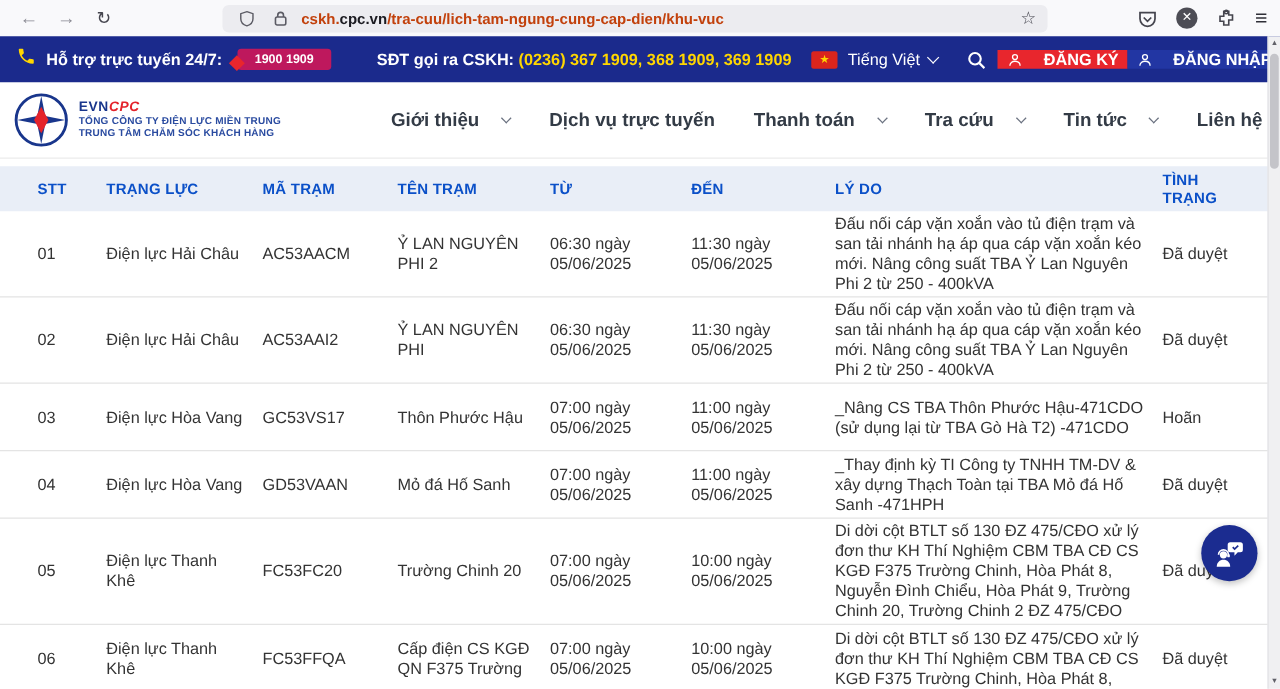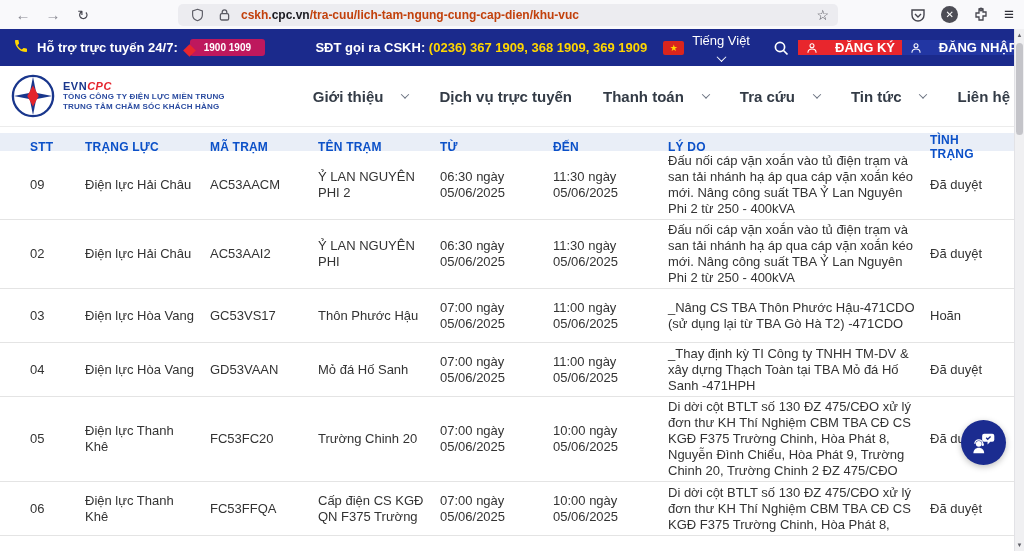--- a/index.html
+++ b/index.html
@@ -30,21 +30,21 @@
   .tb-label { font-size:13px; font-weight:bold; white-space:nowrap; }
   .hotline { background:#be185d; color:#fff; font-weight:bold; font-size:10px;
     padding:3px 14px; border-radius:3px; position:relative; margin-left:4px; white-space:nowrap; }
   .hotline::before { content:""; position:absolute; left:-5px; top:7px; width:9px; height:9px;
     background:#e8262d; transform:rotate(45deg); }
   .tb-right { margin-left:auto; display:flex; align-items:center; }
   .sdt { font-size:13px; font-weight:bold; white-space:nowrap; }
   .sdt .nums { color:#ffd600; }
   .flag { width:21px; height:14px; background:#da251d; border-radius:2px; margin-left:16px;
     display:flex; align-items:center; justify-content:center; color:#ffd600; font-size:9px; }
-  .lang { display:flex; align-items:center; gap:7px; margin:0 14px 0 8px; font-size:13px; white-space:nowrap;flex-direction:column; }
+  .lang { display:flex; align-items:center; gap:7px; margin:0 14px 0 8px; font-size:13px; white-space:nowrap; }
   .chev { width:7px; height:7px; border-right:1.5px solid #fff; border-bottom:1.5px solid #fff;
     transform:rotate(45deg) translate(-1px,-1px); display:inline-block; }
   .search-btn { width:34px; display:flex; align-items:center; justify-content:center; }
   .tb-btn { display:flex; align-items:center; justify-content:center; gap:16px;
     font-size:13px; font-weight:bold; white-space:nowrap; }
   .btn-register { background:#e8262d; width:104px; }
   .btn-login { background:#2236a3; width:122px; }
 
   
   .siteheader { height:61px; background:#fff; display:flex; align-items:center;
@@ -57,21 +57,21 @@
   .mainnav { margin-left:auto; display:flex; align-items:center; gap:31px; }
   .nav-item { display:flex; align-items:center; gap:19px; font-size:15px; font-weight:bold;
     color:#333b46; white-space:nowrap; cursor:pointer; }
   .nav-item .nchev { width:6px; height:6px; border-right:1.5px solid #6b7280;
     border-bottom:1.5px solid #6b7280; transform:rotate(45deg) translate(-1px,-1px); }
 
   
   .tablewrap { margin-top:6px; }
   .tgrid { display:grid; grid-template-columns:55px 125px 108px 122px 113px 115px 262px 80px;
     padding-left:30px; }
-  .thead { background:#e9eef7; height:18px; align-items:center;
+  .thead { background:#e9eef7; height:36px; align-items:center;
     color:#0b50c8; font-weight:bold; font-size:12px; letter-spacing:.2px; }
   .trow { align-items:center; border-bottom:1px solid #e4e4e4; min-height:54px;
     font-size:13px; color:#333; line-height:16px; padding-top:2px; padding-bottom:2px; }
   .tcell { padding-right:13px; }
   .c-lydo { padding-right:15px; }
 
   
   .scrollbar { position:absolute; right:0; top:29px; bottom:0; width:10px; background:#f0f0f2;
     border-left:1px solid #e2e2e6; }
   .sb-arrow { position:absolute; left:0; width:9px; text-align:center; font-size:6px; color:#606068; }
@@ -210,21 +210,21 @@
       <div class="tcell">TRẠNG LỰC</div>
       <div class="tcell">MÃ TRẠM</div>
       <div class="tcell">TÊN TRẠM</div>
       <div class="tcell">TỪ</div>
       <div class="tcell">ĐẾN</div>
       <div class="tcell">LÝ DO</div>
       <div class="tcell">TÌNH TRẠNG</div>
     </div>
   <div id="tbody">
   <div class="tgrid trow">
-    <div class="tcell">09</div>
+    <div class="tcell">01</div>
     <div class="tcell">Điện lực Hải Châu</div>
     <div class="tcell">AC53AACM</div>
     <div class="tcell">Ỷ LAN NGUYÊN PHI 2</div>
     <div class="tcell">06:30 ngày 05/06/2025</div>
     <div class="tcell">11:30 ngày 05/06/2025</div>
     <div class="tcell c-lydo">Đấu nối cáp vặn xoắn vào tủ điện trạm và san tải nhánh hạ áp qua cáp vặn xoắn kéo mới. Nâng công suất TBA Ỷ Lan Nguyên Phi 2 từ 250 - 400kVA</div>
     <div class="tcell">Đã duyệt</div>
   </div>
 
   <div class="tgrid trow">

